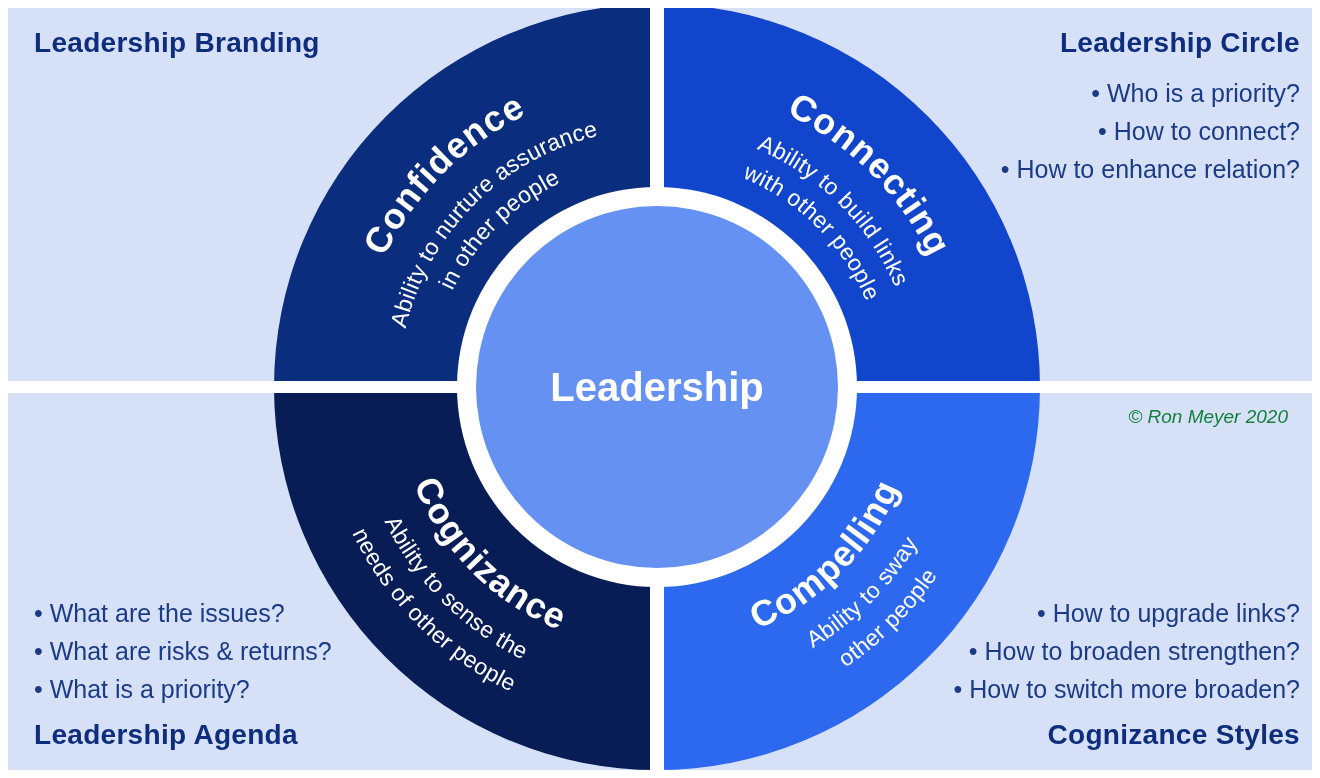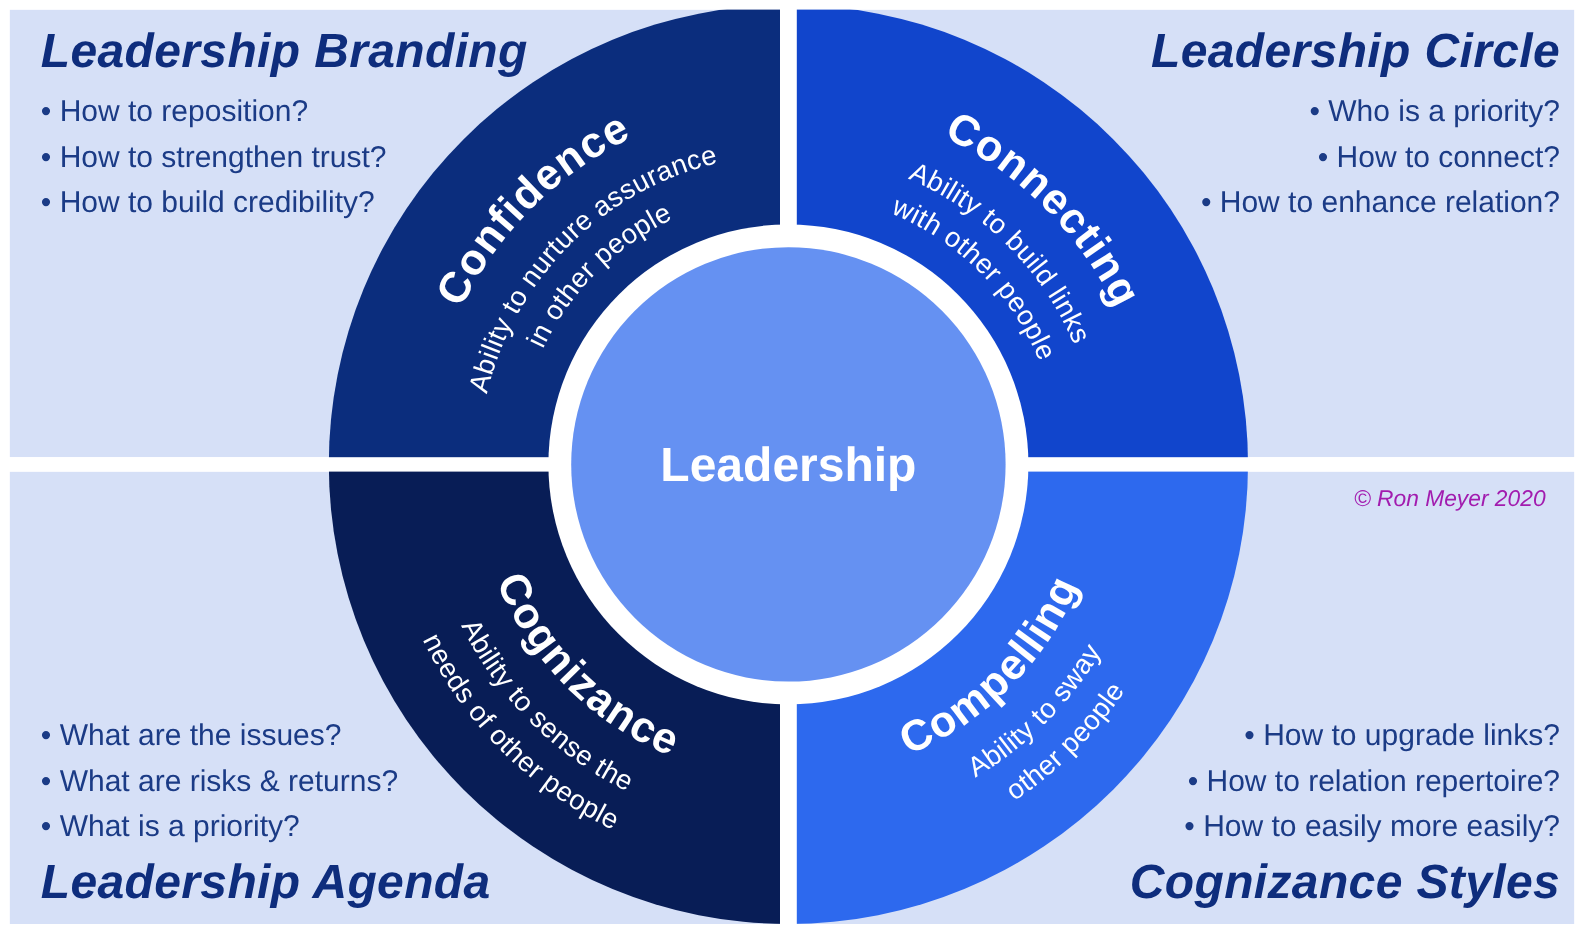--- a/index.html
+++ b/index.html
@@ -10,26 +10,25 @@
     background: #ffffff;
     overflow: hidden;
     font-family: "Liberation Sans", sans-serif;
   }
   svg.diagram { position: absolute; left: 0; top: 0; z-index: 1; }
 
   .corner { position: absolute; z-index: 2; }
   .corner.align-right { text-align: right; }
 
   .panel-title {
-    font-size: 40px;
+    font-size: 28px;
     font-weight: bold;
     letter-spacing: 0.3px;
     color: #0E2D7D;
     line-height: 34px;
-    font-style: italic;
   }
   .bullets {
     list-style: none;
     margin: 0;
     padding: 0;
     font-size: 25px;
     line-height: 38px;
     color: #1B3B86;
   }
   .bullets li::before { content: "\2022\00a0"; }
@@ -41,21 +40,21 @@
   .tl .bullets, .tr .bullets { margin-top: 14px; }
   .bl .panel-title, .br .panel-title { margin-top: 10px; }
 
   .copyright {
     position: absolute;
     z-index: 2;
     right: 32px;
     top: 406px;
     font-size: 19px;
     font-style: italic;
-    color: #a21caf;
+    color: #15803d;
   }
 
   text { font-family: "Liberation Sans", sans-serif; }
   .trait-text { font-size: 36px; font-weight: bold; fill: #ffffff; letter-spacing: 1px; }
   .desc-text  { font-size: 23px; fill: #ffffff; letter-spacing: 0.3px; }
   .center-label { font-size: 40px; font-weight: bold; fill: #ffffff; }
 </style>
 </head>
 <body>
 
@@ -135,25 +134,20 @@
     <text class="desc-text" text-anchor="middle">
       <textPath href="#p-br-2" startOffset="50%">Ability to sway</textPath>
     </text>
     <text class="desc-text" text-anchor="middle">
       <textPath href="#p-br-3" startOffset="50%">other people</textPath>
     </text>
   </svg>
 
   <div class="corner tl">
     <div class="panel-title">Leadership Branding</div>
-    <ul class="bullets">
-      <li>How to reposition?</li>
-      <li>How to strengthen trust?</li>
-      <li>How to build credibility?</li>
-    </ul>
   </div>
 
   <div class="corner bl">
     <ul class="bullets">
       <li>What are the issues?</li>
       <li>What are risks &amp; returns?</li>
       <li>What is a priority?</li>
     </ul>
     <div class="panel-title">Leadership Agenda</div>
   </div>
@@ -163,21 +157,21 @@
     <ul class="bullets">
       <li>Who is a priority?</li>
       <li>How to connect?</li>
       <li>How to enhance relation?</li>
     </ul>
   </div>
 
   <div class="corner br align-right">
     <ul class="bullets">
       <li>How to upgrade links?</li>
-      <li>How to relation repertoire?</li>
-      <li>How to easily more easily?</li>
+      <li>How to broaden strengthen?</li>
+      <li>How to switch more broaden?</li>
     </ul>
     <div class="panel-title">Cognizance Styles</div>
   </div>
 
   <div class="copyright">© Ron Meyer 2020</div>
 
 </div>
 
 </body></html>

